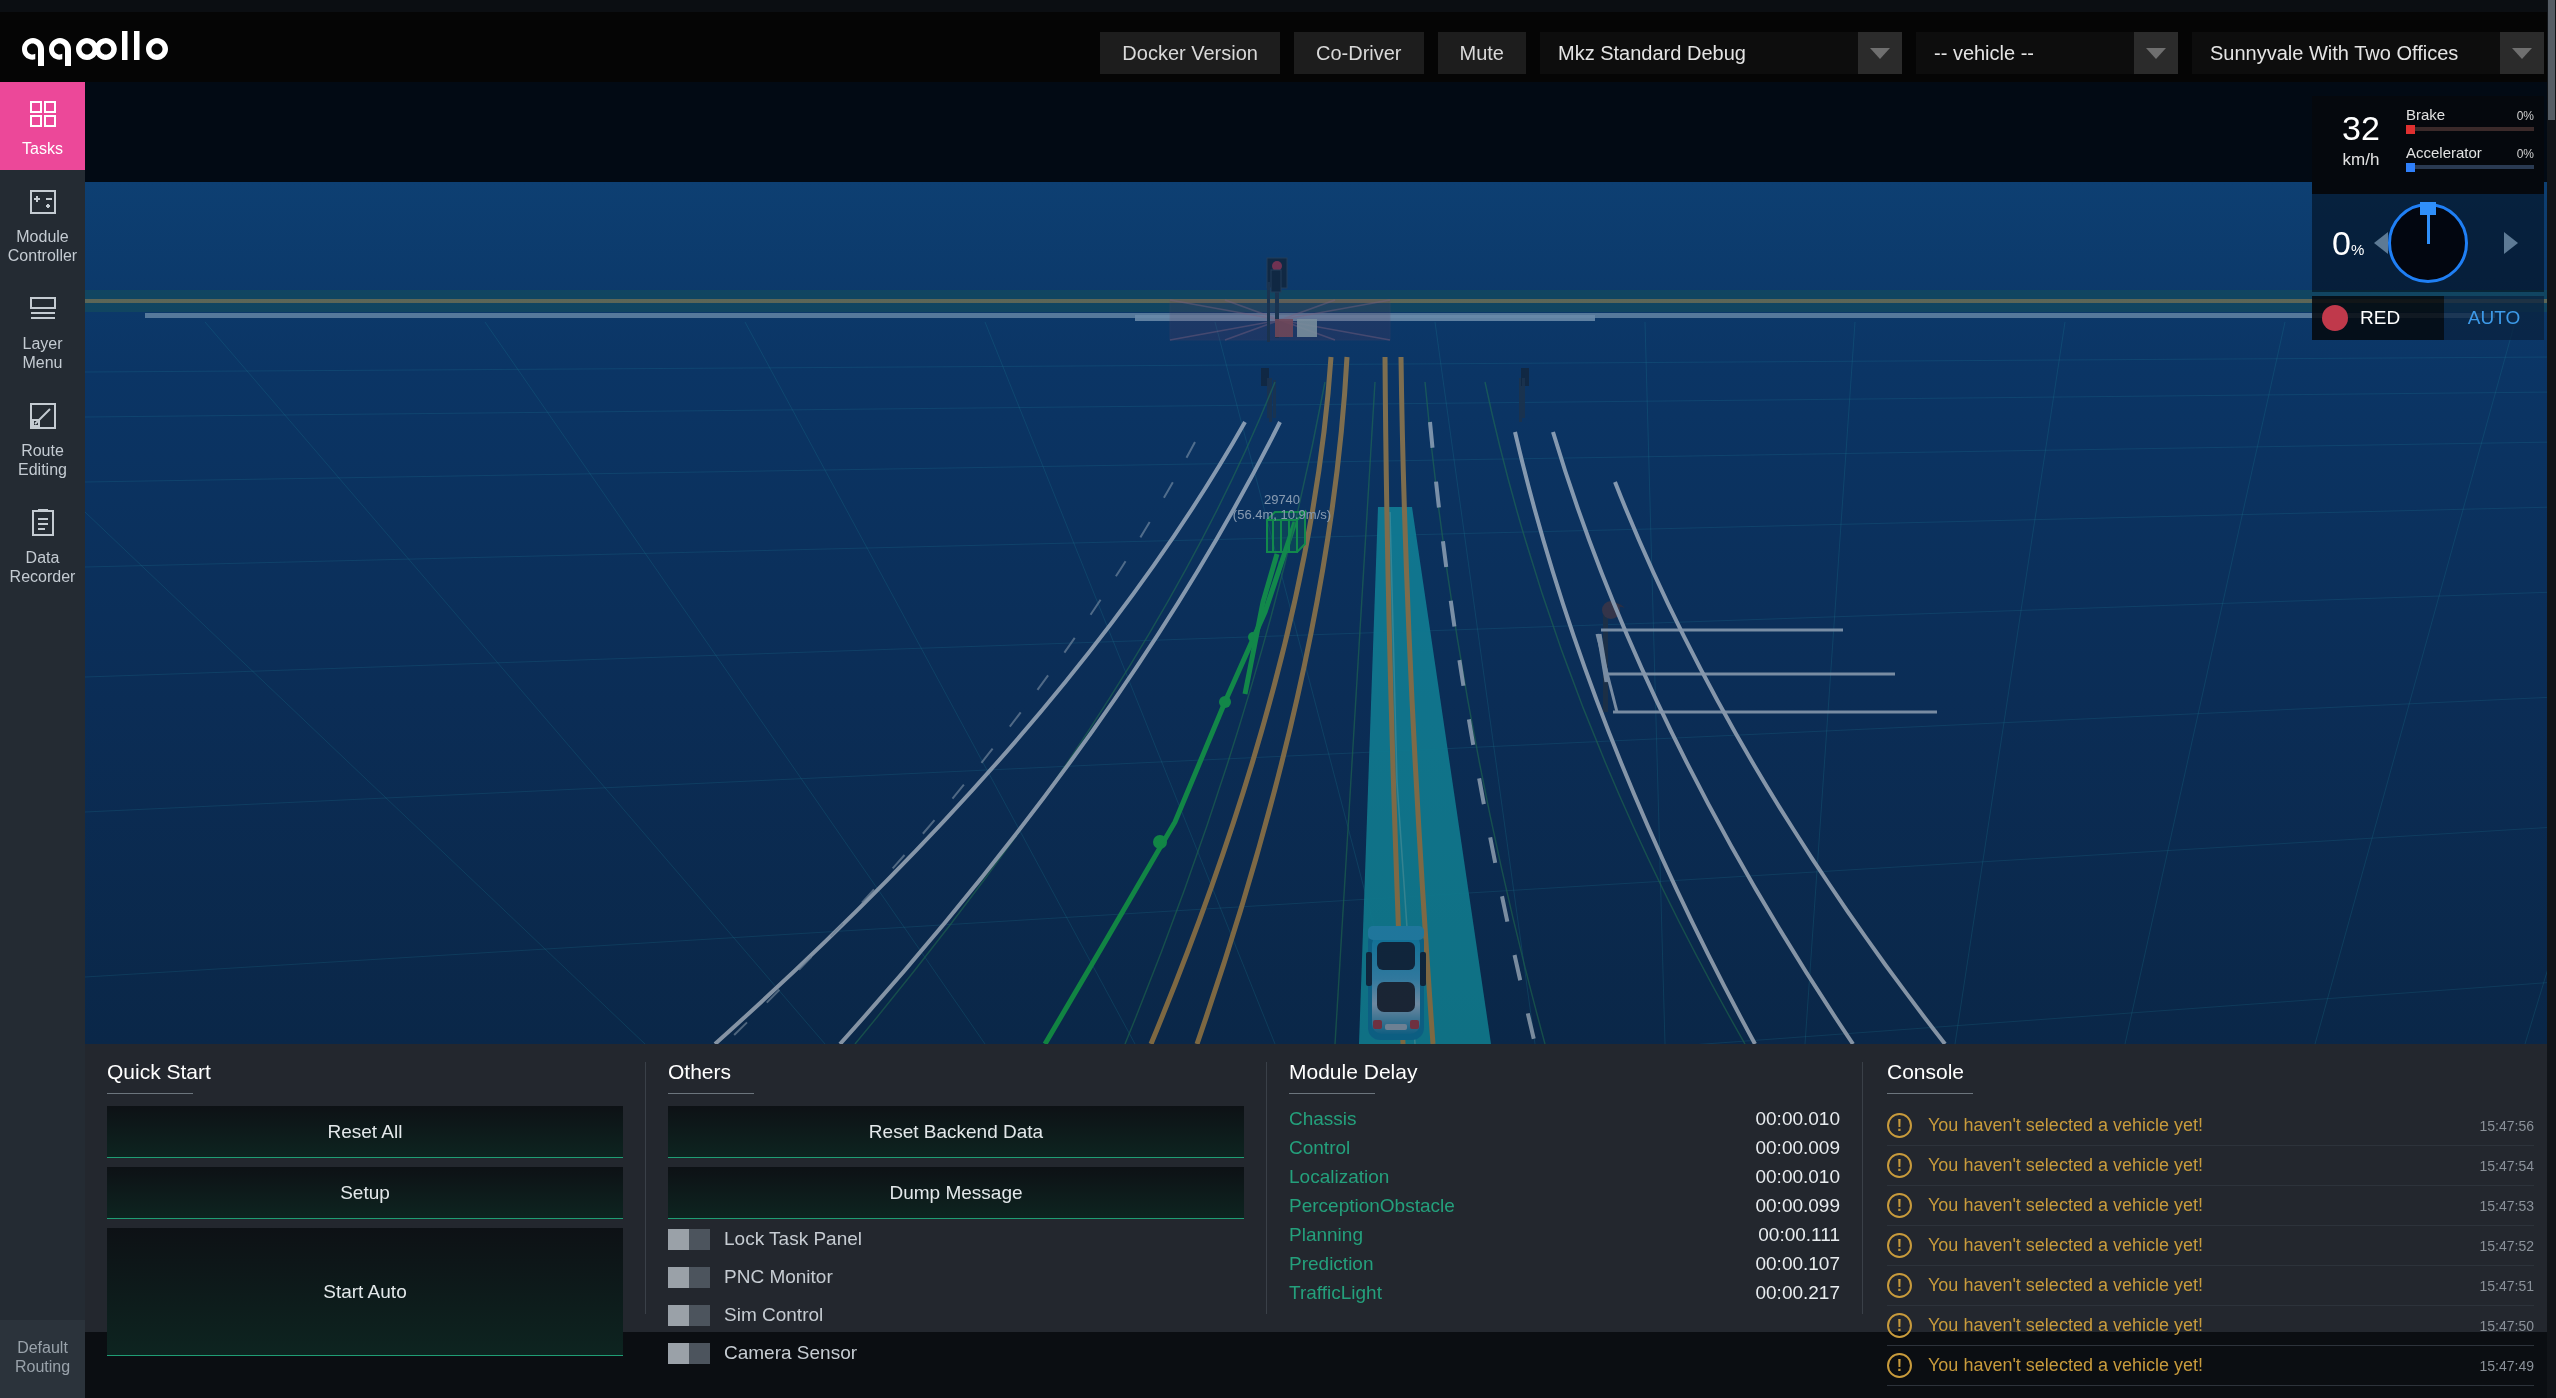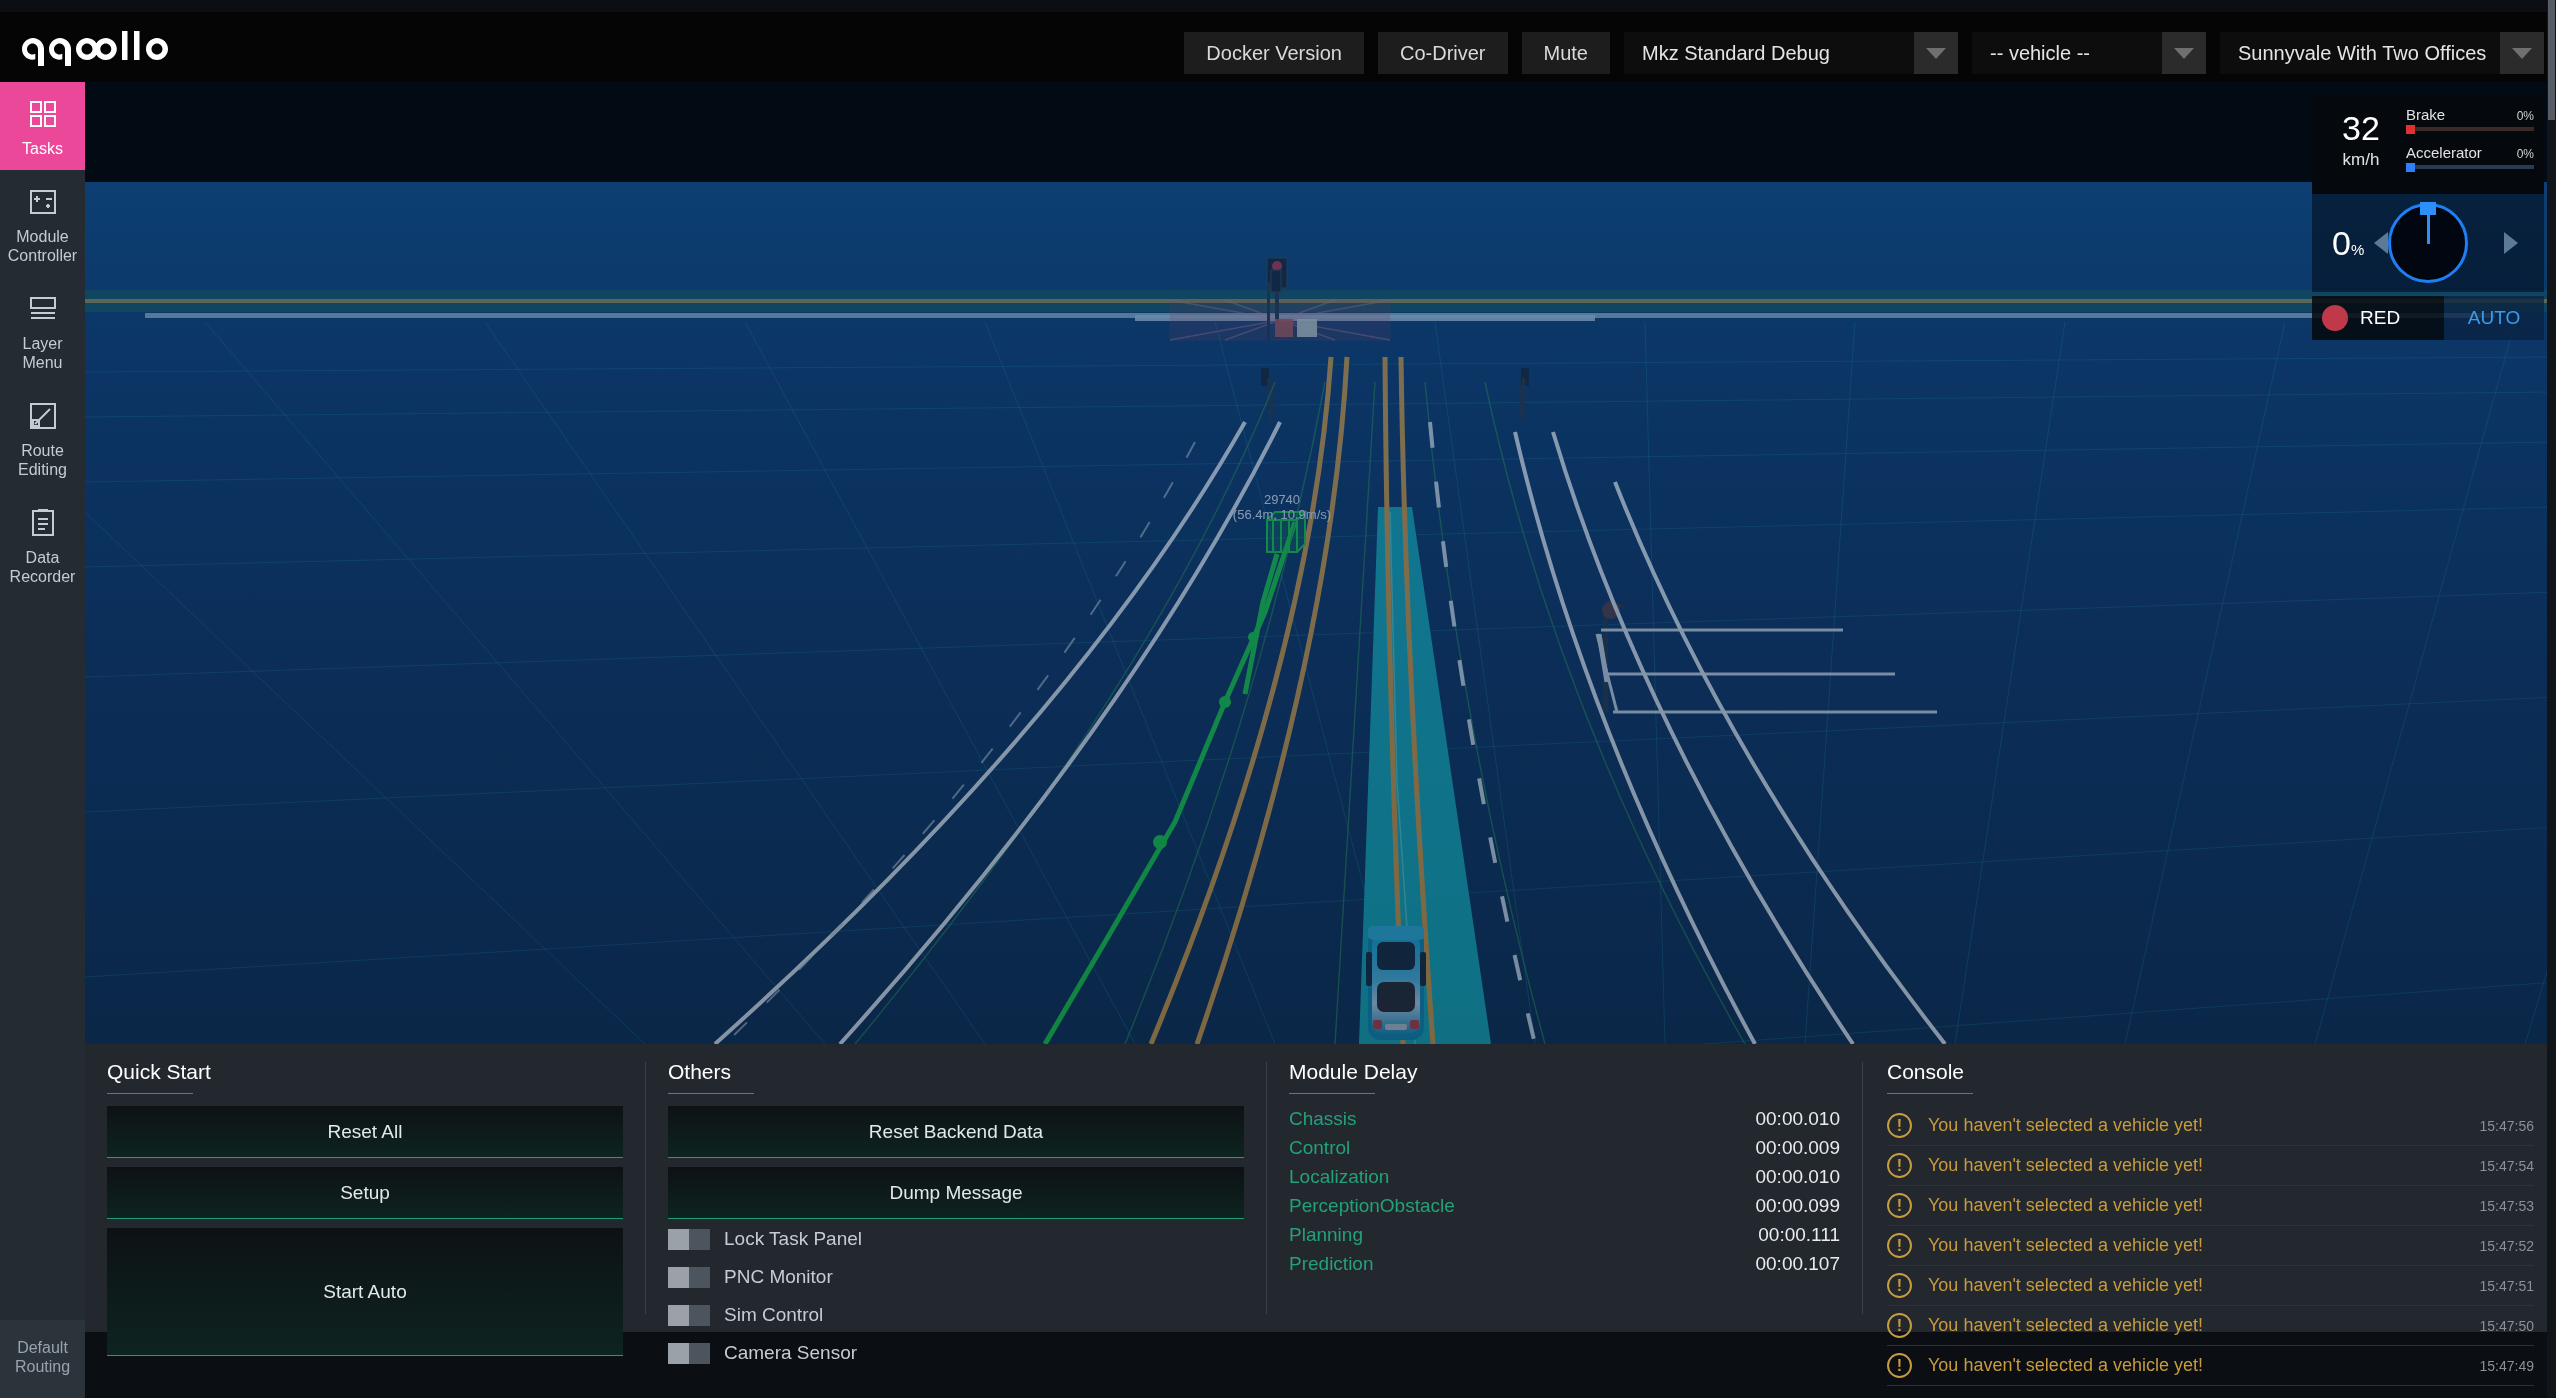--- a/index.html
+++ b/index.html
@@ -11,21 +11,21 @@
   
   .header{ position:absolute; left:0; top:12px; width:2556px; height:82px;
     background:#050505; display:flex; align-items:center; }
   .logo{ margin-left:16px; width:230px; height:56px; display:flex; align-items:center;
     justify-content:flex-start; }
   .logo svg{ display:block; }
   .header-right{ position:absolute; right:12px; top:20px; display:flex; align-items:center; gap:14px; }
   .hbtn{ height:42px; padding:0 22px; background:#1d1d1d; color:#d9d9d9;
     font-size:20px; display:flex; align-items:center; justify-content:center;
     border:none; cursor:pointer; white-space:nowrap; }
-  .sel{ height:42px; display:flex; align-items:stretch; background:#0d0d0d; cursor:pointer; }
+  .sel{ height:42px; display:flex; align-items:stretch; background:#0d0d0d; cursor:pointer;gap:28px; }
   .sel-val{ display:flex; align-items:center; padding:0 18px; color:#e4e4e4;
     font-size:20px; white-space:nowrap; }
   .sel-arrow{ width:44px; background:#2b2b2b; display:flex; align-items:center; justify-content:center; }
   .sel-arrow i{ width:0;height:0; border-left:10px solid transparent; border-right:10px solid transparent;
     border-top:11px solid #6f6f6f; display:block; }
   .sel-1 .sel-val{ width:290px; }
   .sel-2 .sel-val{ width:190px; }
   .sel-3 .sel-val{ width:280px; }
 
   
@@ -497,20 +497,24 @@
           <span class="dly-val">00:00.099</span>
         </div>
         <div class="dly-row">
           <span class="dly-name">Planning</span>
           <span class="dly-val">00:00.111</span>
         </div>
         <div class="dly-row">
           <span class="dly-name">Prediction</span>
           <span class="dly-val">00:00.107</span>
         </div>
+        <div class="dly-row">
+          <span class="dly-name">TrafficLight</span>
+          <span class="dly-val">00:00.217</span>
+        </div>
       </div>
     </div>
     <div class="vdiv"></div>
 
     <div class="panel p-console">
       <div class="p-title">Console</div>
       <div class="p-underline"></div>
       <div class="cs-list">
         <div class="cs-row">
           <span class="cs-ico">!</span>

